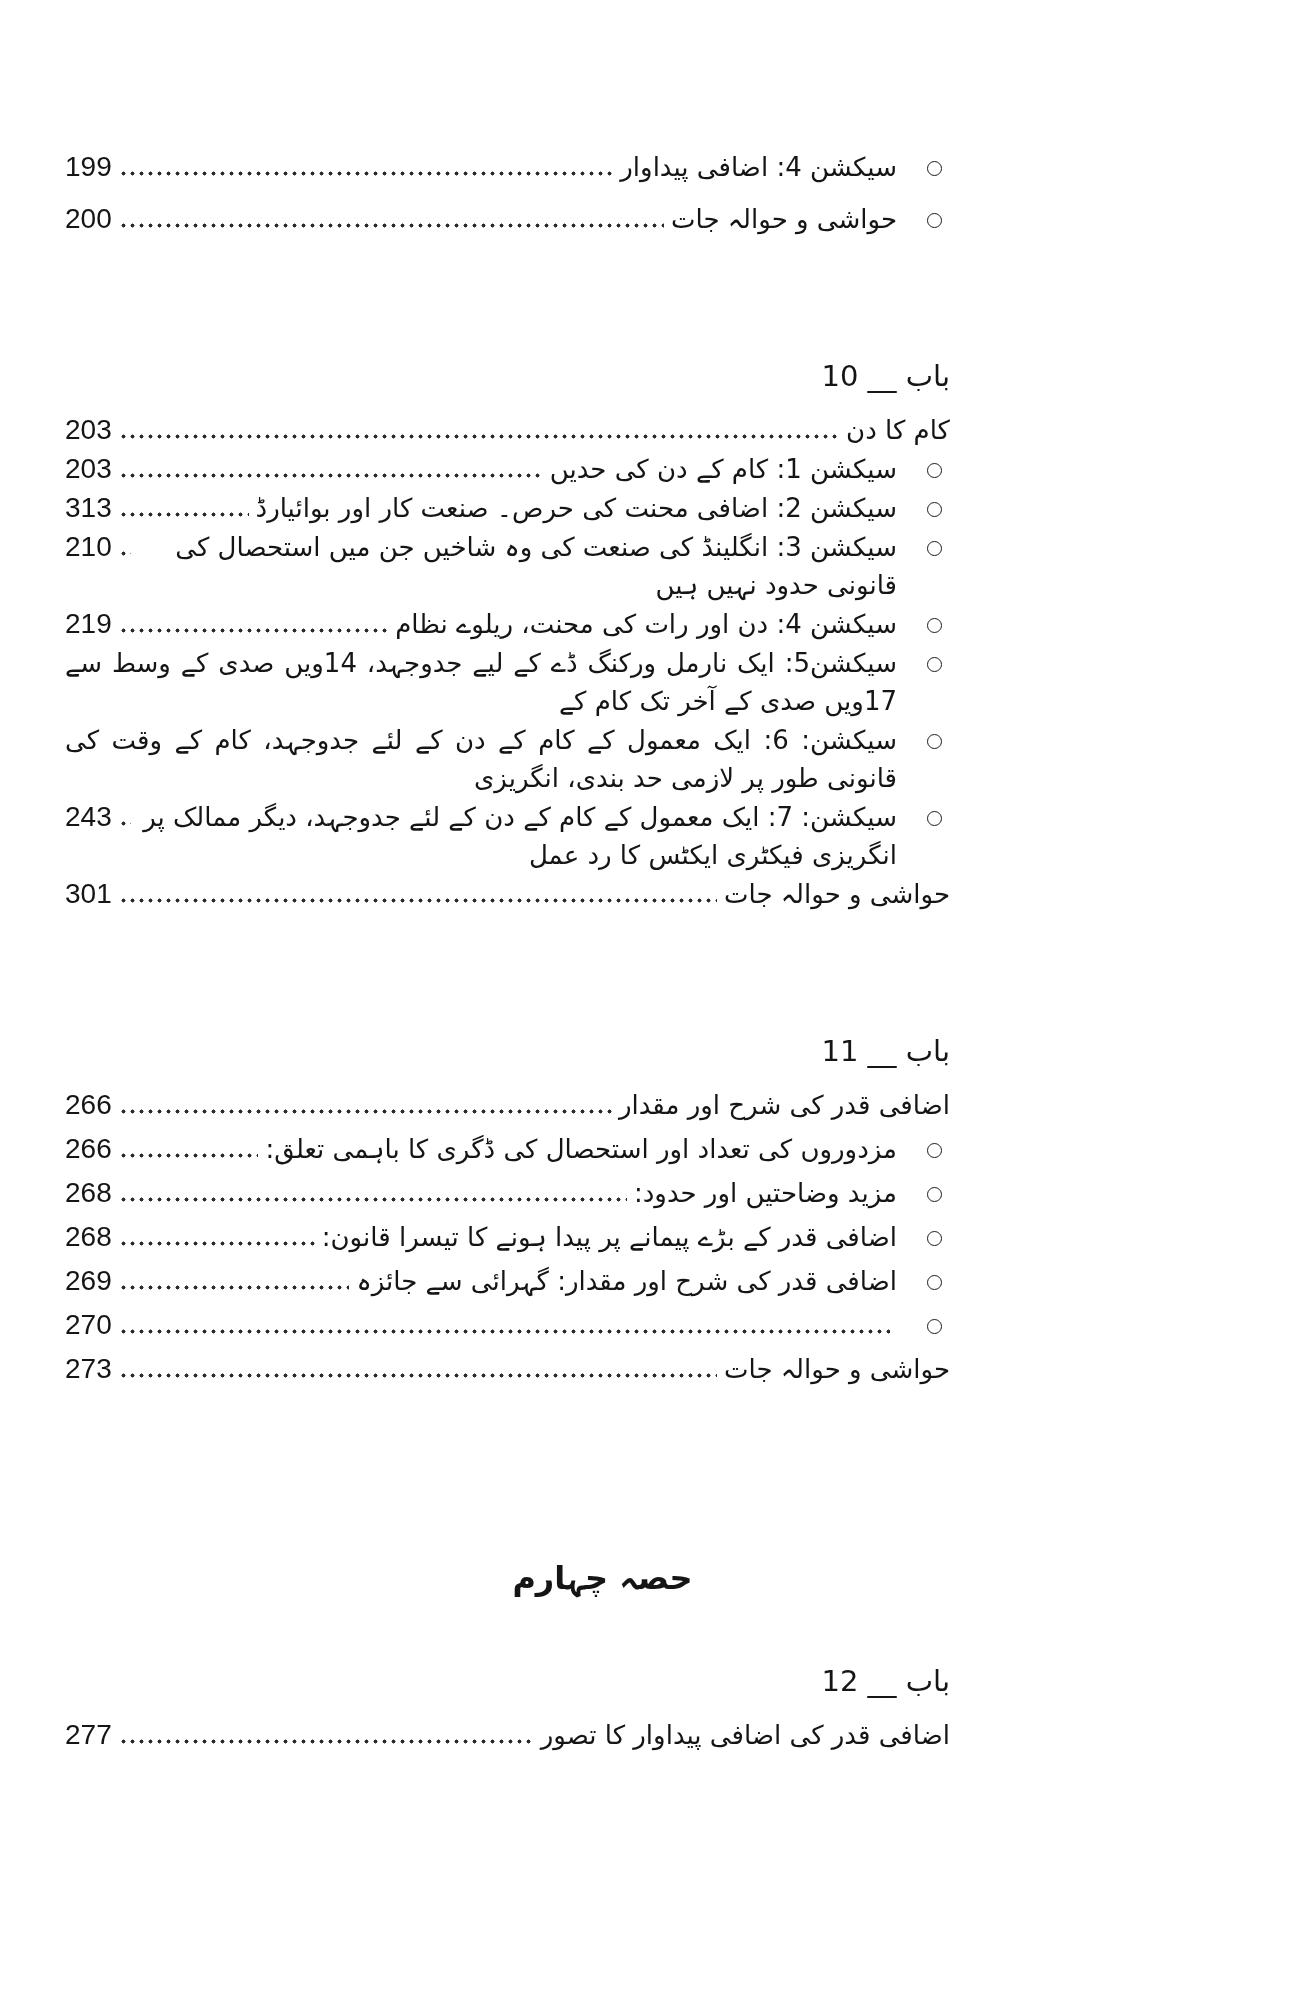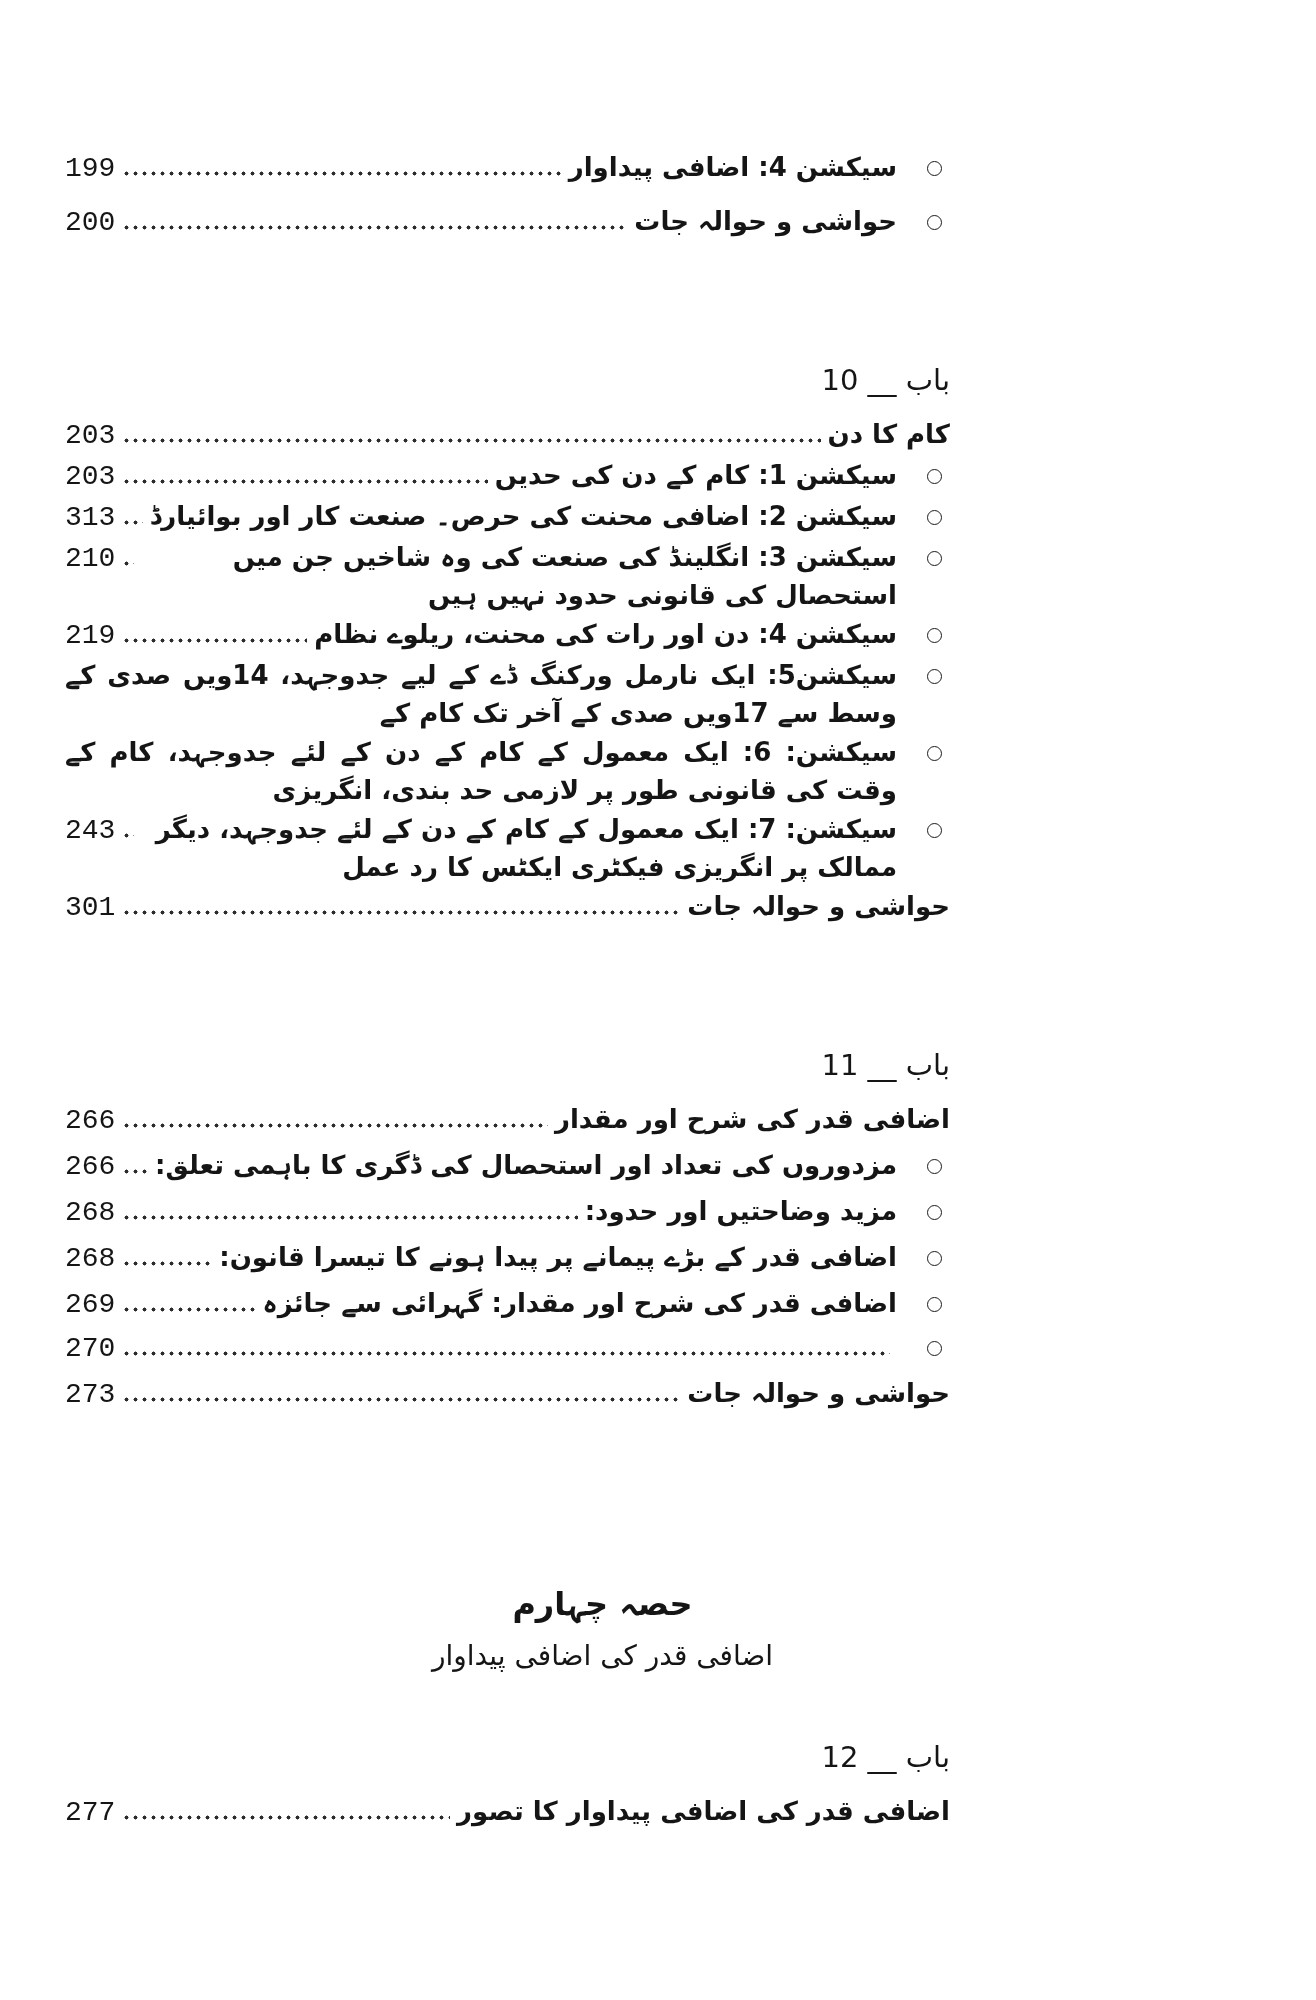--- a/index.html
+++ b/index.html
@@ -21,35 +21,35 @@
   .entry-line{display:flex;align-items:baseline;}
   .bullet{
     flex:0 0 auto;
     width:13px;height:13px;
     border:1.5px solid #1c1c1c;
     border-radius:50%;
     display:inline-block;
     margin-inline-start:8px;
     margin-inline-end:30px;
   }
-  .entry-label{flex:0 1 auto;font-weight:bold;}
+  .entry-label{flex:0 1 auto;}
   .entry-label.fill{flex:1 1 auto;text-align:justify;}
   .leader{
     flex:1 1 auto;
     min-width:12px;
     height:5px;
     margin:0 7px;
     background-image:radial-gradient(circle,#2b2b2b 1.8px,transparent 2.2px);
     background-size:9px 5px;
     background-position:left center;
     background-repeat:repeat-x;
   }
   .page-num{
     flex:0 0 auto;
-    font-family:Liberation Mono, monospace;
+    font-family:Liberation Sans, sans-serif;
     font-size:28px;
     direction:ltr;
     text-align:right;
   }
   .chapter-heading{
     font-size:29px;
     line-height:38px;
     margin-top:119px;
     margin-bottom:16px;
     text-align:right;
@@ -216,21 +216,20 @@
         <div class="toc-entry">
           <div class="entry-line">
             <span class="entry-label">حواشی و حوالہ جات</span>
             <span class="leader"></span>
             <span class="page-num">273</span>
           </div>
         </div>
       </div>
       <div class="part-block">
         <div class="part-title">حصہ چہارم</div>
-        <div class="part-subtitle">اضافی قدر کی اضافی پیداوار</div>
       </div>
       <div class="chapter-heading">باب __ 12</div>
       <div class="block-wrap block-4">
         <div class="toc-entry">
           <div class="entry-line">
             <span class="entry-label">اضافی قدر کی اضافی پیداوار کا تصور</span>
             <span class="leader"></span>
             <span class="page-num">277</span>
           </div>
         </div>

